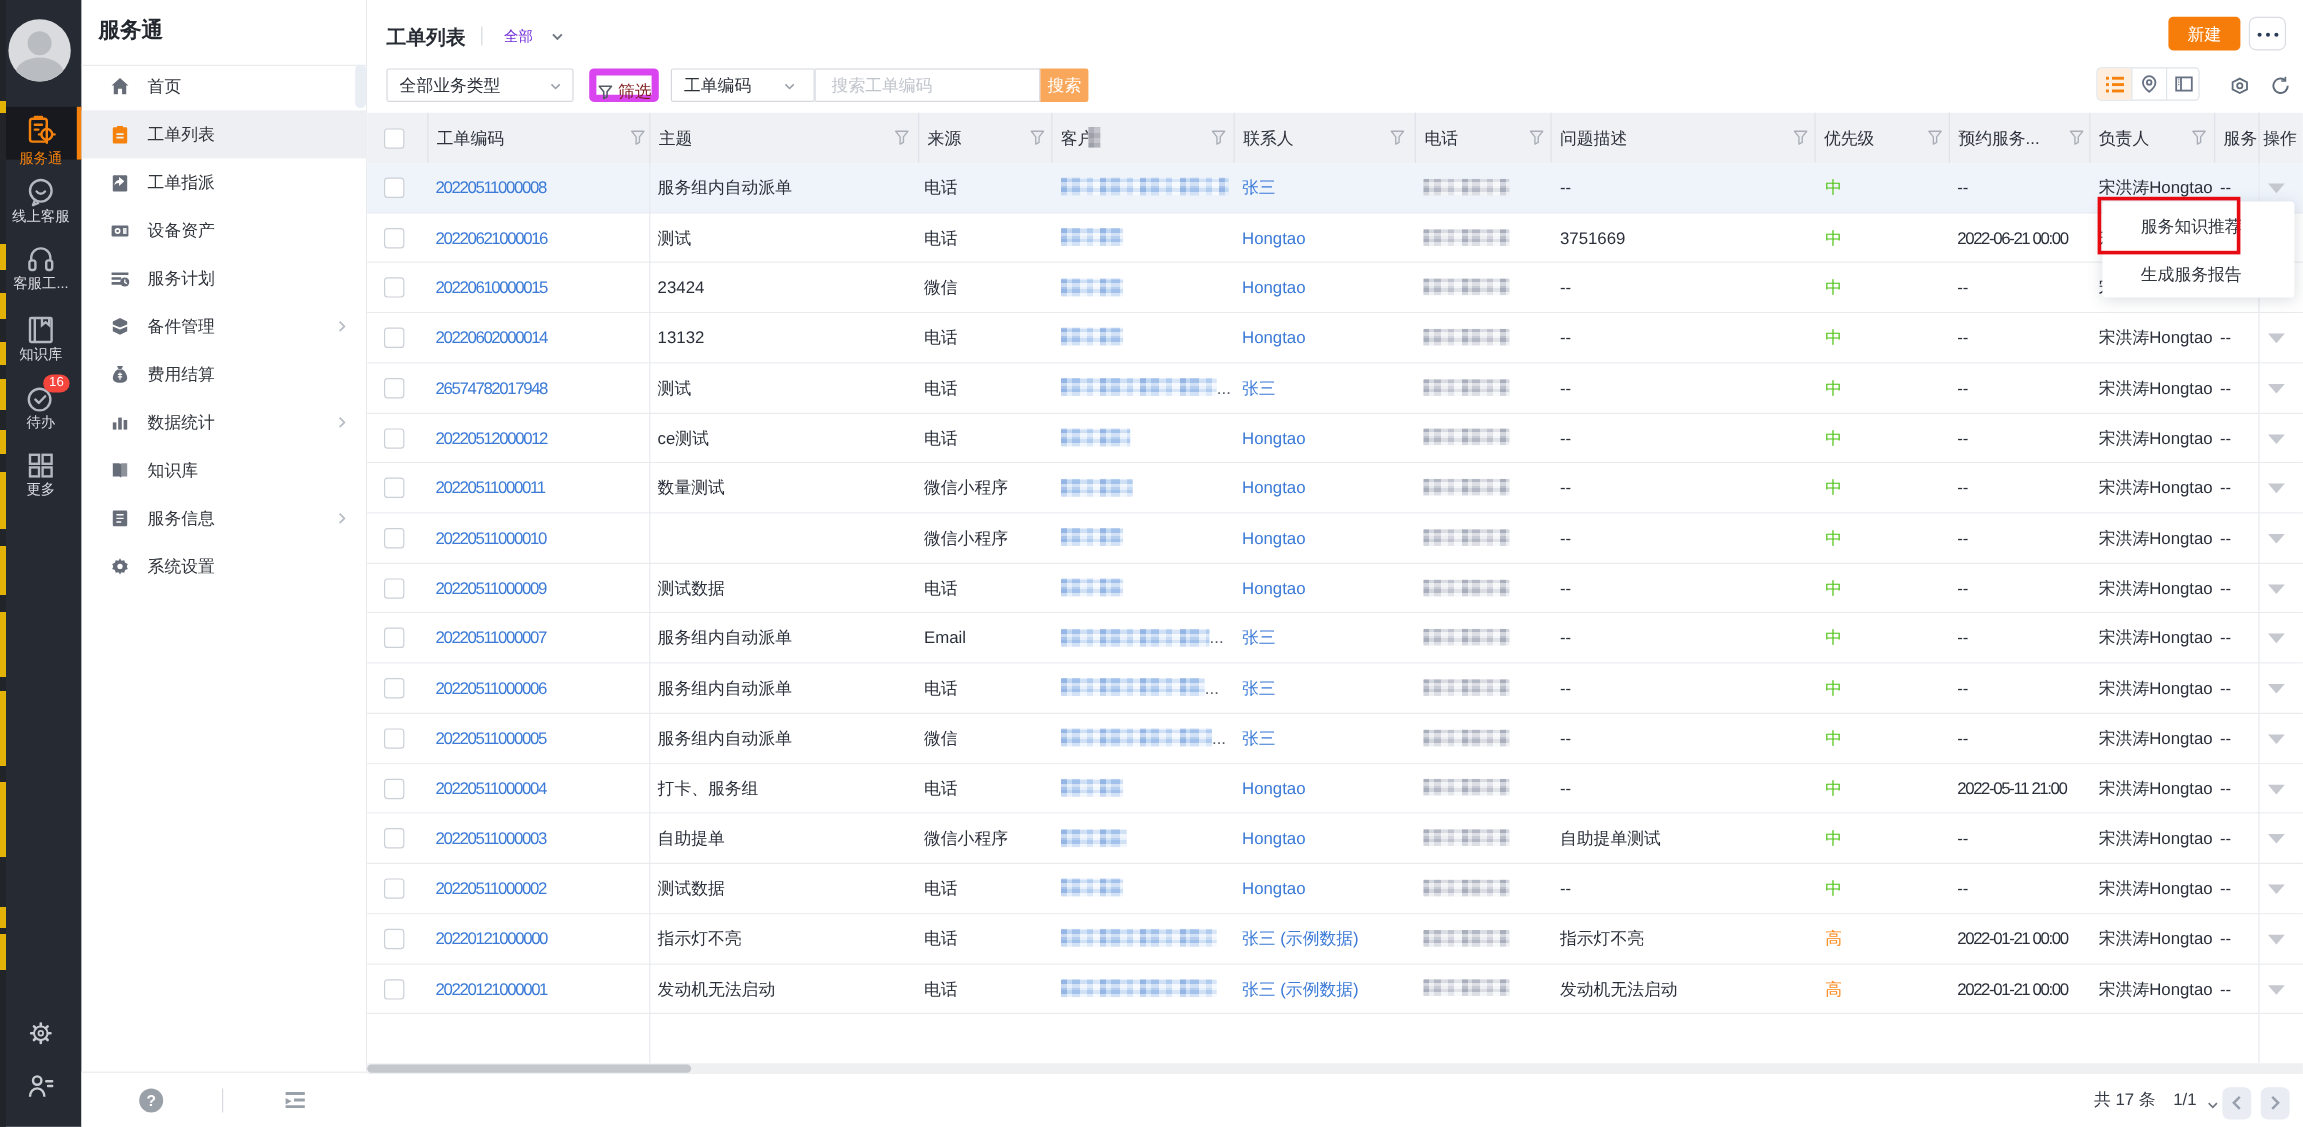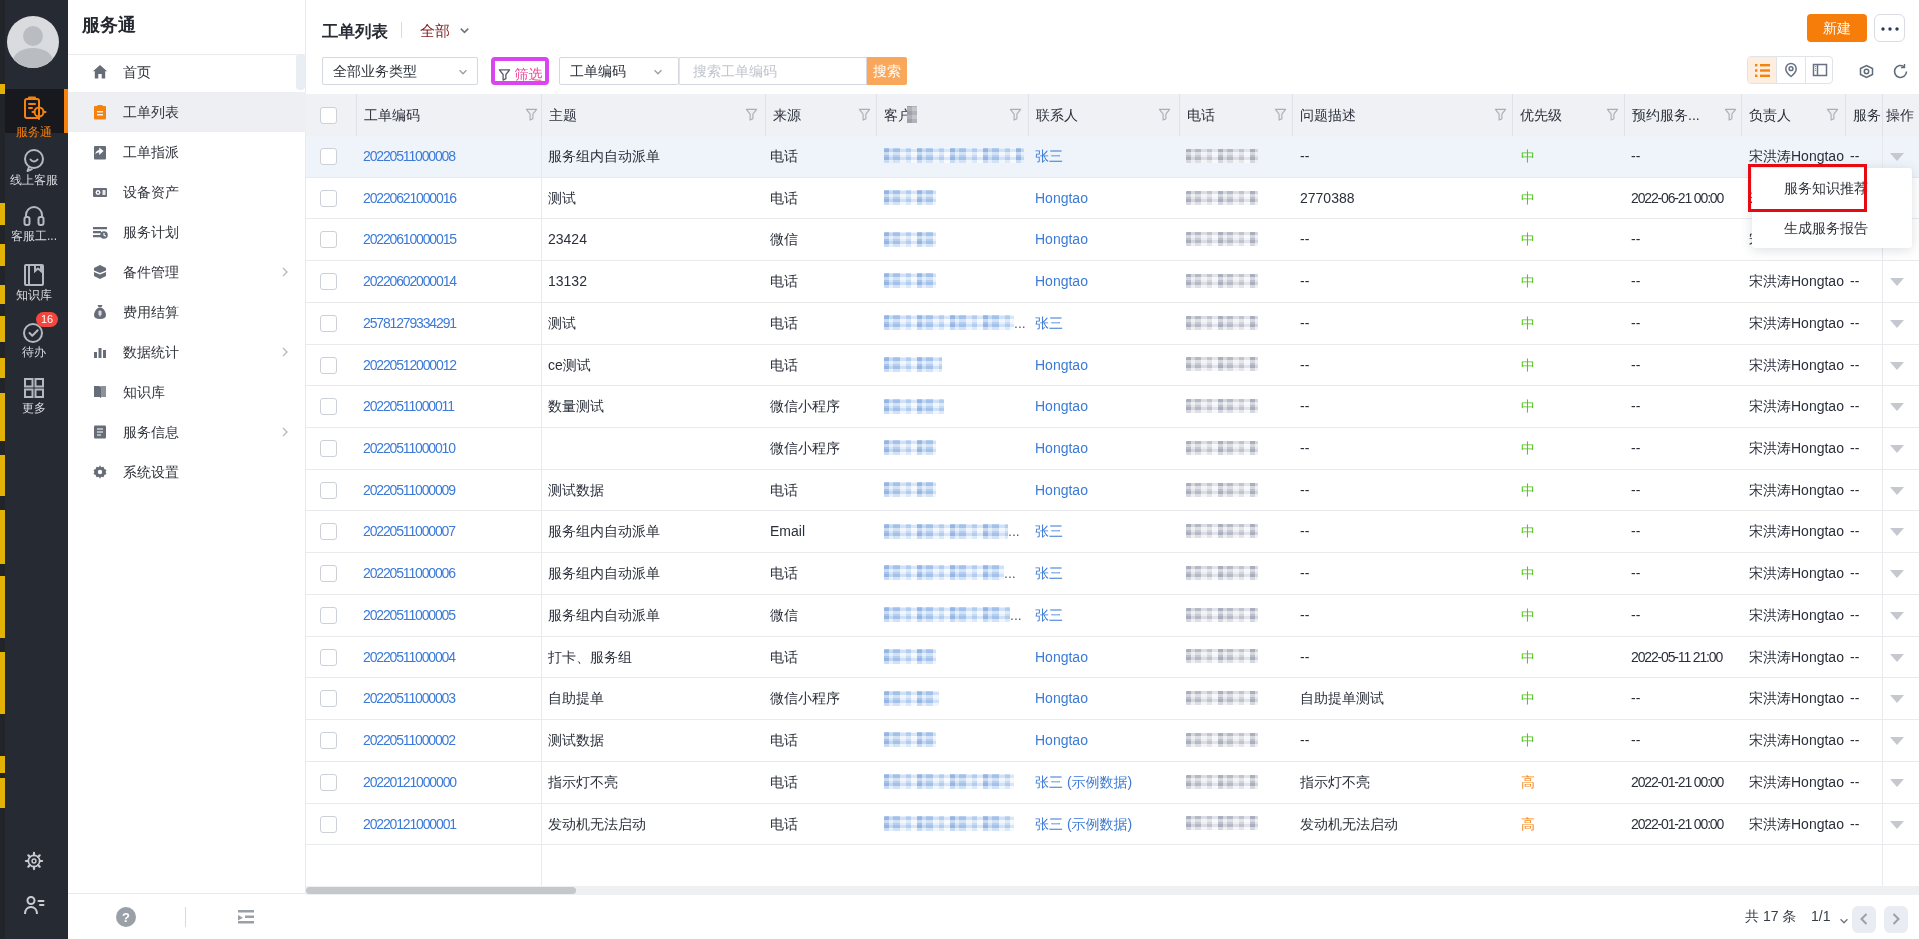--- a/index.html
+++ b/index.html
@@ -26,29 +26,29 @@
 .mitem{position:absolute;left:0;width:238px;height:40px;line-height:40px;color:#30343b;font-size:14px}
 .mitem svg{position:absolute;left:24px;top:12px}
 .mitem span{position:absolute;left:55px}
 .mitem .chevs{position:absolute;left:211px;top:14px}
 .mitem.active{background:#edeff2}
 #menufoot{position:absolute;left:68px;top:893px;width:238px;height:46px;border-top:1px solid #e9eaee;background:#fff}
 
 #main{position:absolute;left:306px;top:0;width:1613px;height:939px;background:#fff}
 #title{position:absolute;left:16px;top:21px;font-size:16.5px;font-weight:bold;color:#272c34}
 #tdivider{position:absolute;left:95px;top:22px;width:1px;height:16px;background:#d8dbdf}
-#tall{position:absolute;left:114px;top:22px;font-size:15px;color:#7f1d1d}
+#tall{position:absolute;left:114px;top:22px;font-size:12px;color:#6d28d9}
 #tchev{position:absolute;left:152px;top:24px}
 .btn-new{position:absolute;left:1501px;top:14px;width:60px;height:28px;background:#f67d09;border-radius:4px;color:#fff;text-align:center;line-height:28px;font-size:14px}
 .btn-dots{position:absolute;left:1568px;top:14px;width:31px;height:28px;background:#fff;border:1px solid #d9dce2;border-radius:6px;text-align:center}
 
 .sel{position:absolute;top:57px;height:28px;background:#fff;border:1px solid #d5d8de;border-radius:2px;line-height:26px;color:#2b3039}
 .sel .cv{position:absolute;right:8px;top:8px}
 #sel1{left:16px;width:156px;padding-left:10px}
-#btnfilter{position:absolute;left:185px;top:57px;width:58px;height:28px;border:4px solid #d946ef;border-radius:4px;line-height:26px;color:#ec4899;text-align:center}
+#btnfilter{position:absolute;left:185px;top:57px;width:58px;height:28px;border:6px solid #d946ef;border-radius:4px;line-height:26px;color:#7f1d1d;text-align:right}
 #sel2{left:253px;width:120px;padding-left:10px}
 #sel2 .cv{right:14px}
 #input1{position:absolute;left:373px;top:57px;width:188px;height:28px;border:1px solid #d5d8de;border-left:1px solid #e2e5ea;line-height:26px;color:#c0c4cc;padding-left:13px}
 #btnsearch{position:absolute;left:561px;top:57px;width:40px;height:28px;background:#f9a75b;border-radius:0 2px 2px 0;color:#fff;text-align:center;line-height:28px}
 #viewtoggle{position:absolute;left:1441px;top:56px;width:86px;height:28px;border:1px solid #e0e3e8;border-radius:4px;background:#fff}
 #viewtoggle .seg{position:absolute;top:0;width:28px;height:26px;text-align:center}
 #vt1{left:0;background:#fdeee0;border-radius:3px 0 0 3px}
 #vt2{left:28px;border-left:1px solid #e0e3e8}
 #vt3{left:57px;border-left:1px solid #e0e3e8}
 
@@ -400,21 +400,21 @@
         <div class="arrow"></div>
       </div>
       <div class="row" style="top:41.72px;height:41.72px">
         <div class="cb"></div>
         <div class="cell link" style="left:57px;width:170px"><span class="num">20220621000016</span></div>
         <div class="cell" style="left:242px;width:210px">测试</div>
         <div class="cell" style="left:464px;width:105px">电话</div>
         <div class="cell" style="left:578px;width:150px"><span class="blurc" style="width:52px"></span></div>
         <div class="cell link" style="left:729px;width:142px">Hongtao</div>
         <div class="cell" style="left:880px;width:104px"><span class="blurp" style="width:72px"></span></div>
-        <div class="cell" style="left:994px;width:205px">2770388</div>
+        <div class="cell" style="left:994px;width:205px">3751669</div>
         <div class="cell pri-m" style="left:1215px;width:95px">中</div>
         <div class="cell" style="left:1325px;width:114px"><span class="num">2022-06-21 00:00</span></div>
         <div class="cell" style="left:1443px;width:95px">宋洪涛Hongtao</div>
         <div class="cell" style="left:1544px;width:30px">--</div>
         <div class="arrow"></div>
       </div>
       <div class="row" style="top:83.44px;height:41.72px">
         <div class="cb"></div>
         <div class="cell link" style="left:57px;width:170px"><span class="num">20220610000015</span></div>
         <div class="cell" style="left:242px;width:210px">23424</div>
@@ -439,21 +439,21 @@
         <div class="cell" style="left:880px;width:104px"><span class="blurp" style="width:72px"></span></div>
         <div class="cell" style="left:994px;width:205px">--</div>
         <div class="cell pri-m" style="left:1215px;width:95px">中</div>
         <div class="cell" style="left:1325px;width:114px">--</div>
         <div class="cell" style="left:1443px;width:95px">宋洪涛Hongtao</div>
         <div class="cell" style="left:1544px;width:30px">--</div>
         <div class="arrow"></div>
       </div>
       <div class="row" style="top:166.88px;height:41.72px">
         <div class="cb"></div>
-        <div class="cell link" style="left:57px;width:170px"><span class="num">25781279334291</span></div>
+        <div class="cell link" style="left:57px;width:170px"><span class="num">26574782017948</span></div>
         <div class="cell" style="left:242px;width:210px">测试</div>
         <div class="cell" style="left:464px;width:105px">电话</div>
         <div class="cell" style="left:578px;width:150px"><span class="blurc" style="width:130px"></span><span style="color:#565c66">...</span></div>
         <div class="cell link" style="left:729px;width:142px">张三</div>
         <div class="cell" style="left:880px;width:104px"><span class="blurp" style="width:72px"></span></div>
         <div class="cell" style="left:994px;width:205px">--</div>
         <div class="cell pri-m" style="left:1215px;width:95px">中</div>
         <div class="cell" style="left:1325px;width:114px">--</div>
         <div class="cell" style="left:1443px;width:95px">宋洪涛Hongtao</div>
         <div class="cell" style="left:1544px;width:30px">--</div>

